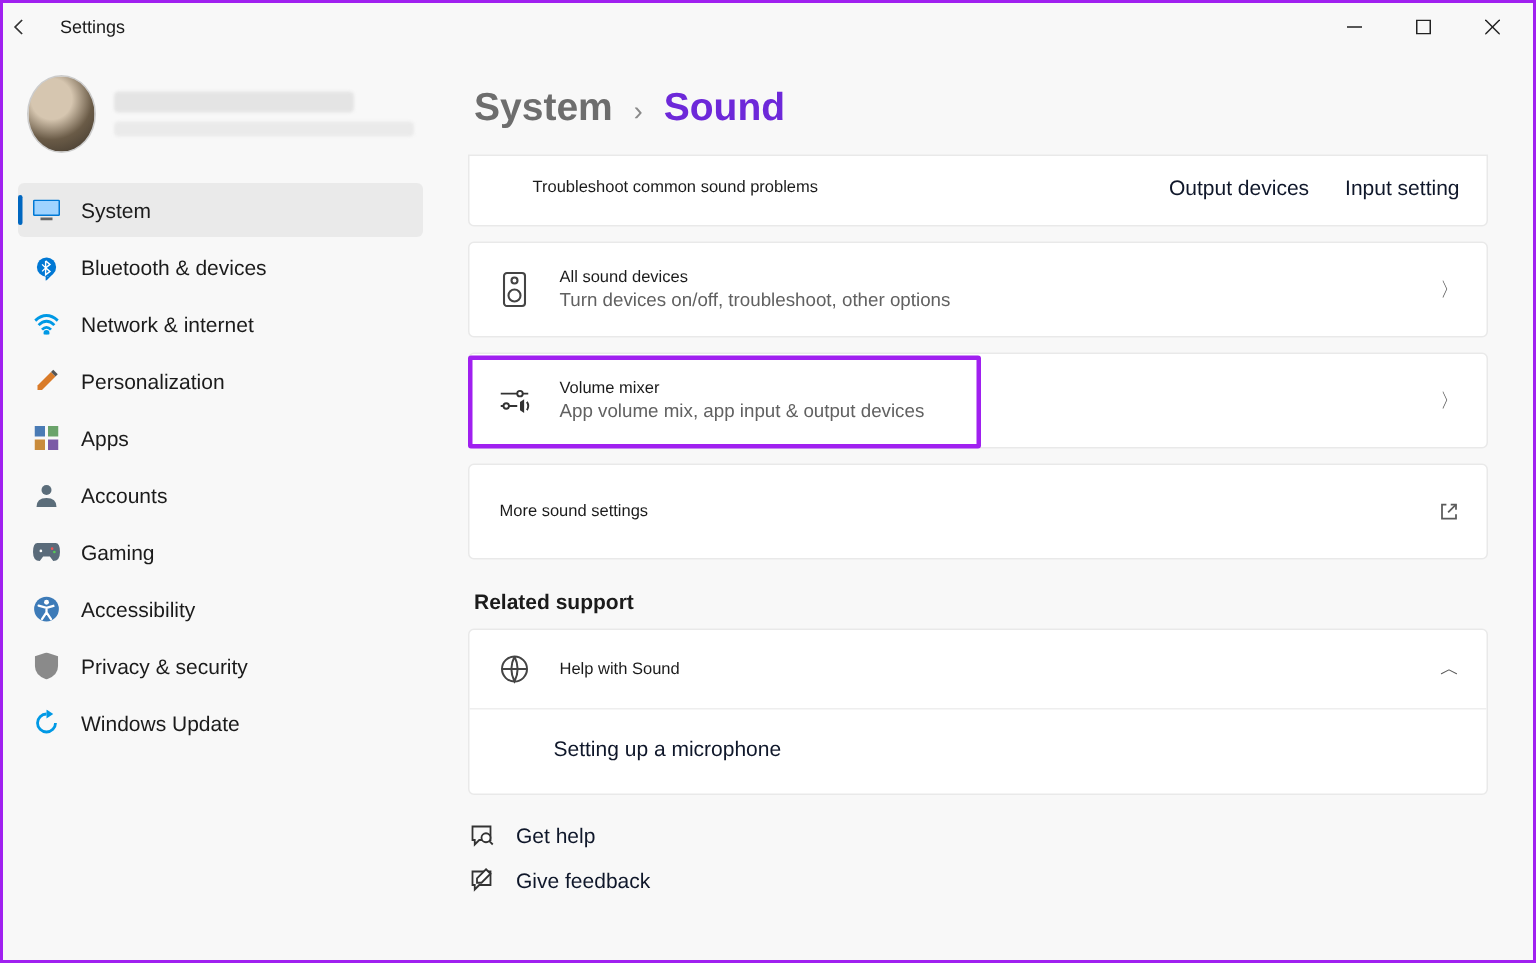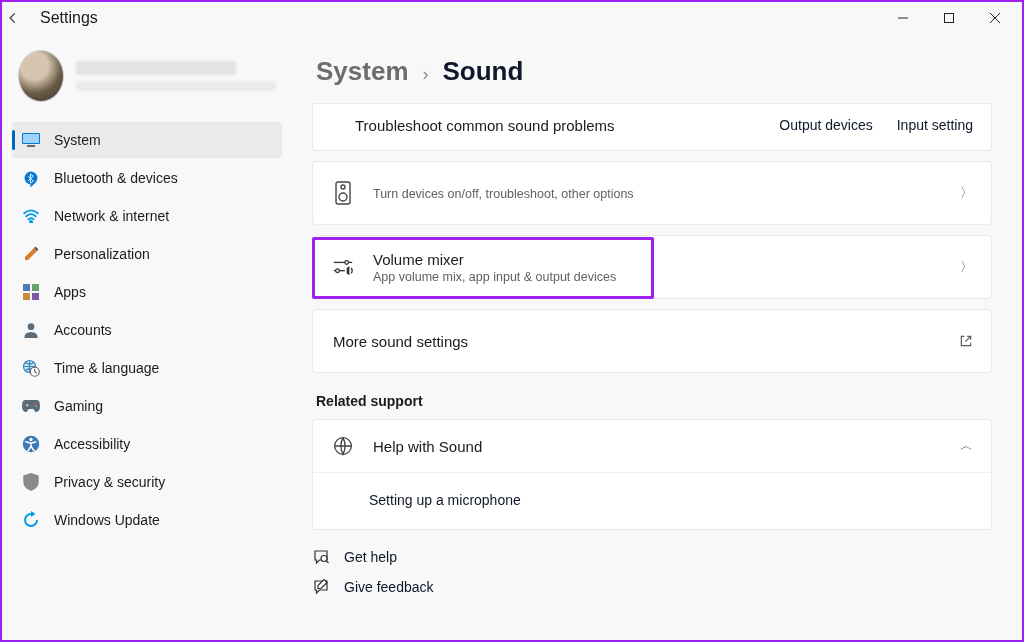--- a/index.html
+++ b/index.html
@@ -1,20 +1,20 @@
 <!DOCTYPE html>
 <html><head>
 <meta charset="utf-8">
 <style>
   * { box-sizing: border-box; margin: 0; padding: 0; font-family: "Segoe UI", "Segoe UI Variable", Arial, sans-serif; }
   html, body { width: 1024px; height: 642px; overflow: hidden; background: #f8f8f8; }
   .window { position: relative; width: 1024px; height: 642px; border: 2px solid #a020f0; background: #f8f8f8; }
   .titlebar { display: flex; align-items: center; height: 32px; padding: 0 4px; }
   .titlebar .back { width: 28px; text-align: center; font-size: 14px; color: #333; cursor: pointer; }
-  .titlebar .app-title { font-size: 16px; color: #1b1b1b; margin-left: 6px; }
+  .titlebar .app-title { font-size: 12px; color: #1b1b1b; margin-left: 6px; }
   .win-controls { margin-left: auto; display: flex; }
   .win-controls div { width: 46px; height: 32px; display: flex; align-items: center; justify-content: center; font-size: 12px; color: #222; cursor: pointer; }
   .body { display: flex; height: calc(100% - 32px); }
   .sidebar { width: 290px; padding: 8px 10px 0 10px; }
   .profile { display: flex; align-items: center; gap: 12px; padding: 8px 6px 14px 6px; }
   .avatar { width: 52px; height: 52px; border-radius: 50%; background: radial-gradient(circle at 35% 30%, #d6c6b0 0 30%, #6a5b47 60%, #3b332a 100%); border: 1px solid #ccc; }
   .profile-text { flex: 1; }
   .profile-name { height: 14px; width: 160px; background: #e4e4e4; border-radius: 3px; filter: blur(1px); margin-bottom: 6px; }
   .profile-mail { height: 10px; width: 200px; background: #eaeaea; border-radius: 3px; filter: blur(1px); }
   .search-wrap { position: relative; margin: 2px 0 12px 0; }
@@ -24,27 +24,27 @@
   .nav { display: flex; flex-direction: column; gap: 2px; margin-top: 6px; }
   .nav-item { display: flex; align-items: center; gap: 14px; height: 36px; padding: 0 10px 0 10px; border-radius: 4px; cursor: pointer; position: relative; }
   .nav-item.selected { background: #eaeaea; }
   .nav-item.selected::before { content: ""; position: absolute; left: 0; top: 8px; bottom: 8px; width: 3px; background: #0067c0; border-radius: 2px; }
   .nav-ico { width: 18px; height: 18px; display: flex; align-items: center; justify-content: center; }
   .nav-label { font-size: 14px; color: #1b1b1b; }
   .main { flex: 1; padding: 16px 30px 0 20px; overflow: hidden; }
   .breadcrumb { display: flex; align-items: baseline; gap: 14px; margin: 6px 0 16px 4px; }
   .bc-parent { font-size: 26px; font-weight: 600; color: #6d6d6d; cursor: pointer; }
   .bc-sep { font-size: 18px; color: #8a8a8a; }
-  .bc-current { font-size: 26px; font-weight: 600; color: #0f172a; }
+  .bc-current { font-size: 26px; font-weight: 600; color: #6d28d9; }
   .card { background: #fff; border: 1px solid #e9e9e9; border-radius: 4px; margin-bottom: 10px; }
   .row { display: flex; align-items: center; min-height: 62px; padding: 10px 18px; cursor: pointer; }
   .row-short { min-height: 46px; padding-top: 6px; padding-bottom: 10px; }
   .row-ico { width: 24px; height: 24px; display: flex; align-items: center; justify-content: center; margin-right: 18px; color: #3b3b3b; }
   .row-text { display: flex; flex-direction: column; }
-  .row-title { font-size: 15px; color: #1b1b1b; }
+  .row-title { font-size: 11px; color: #1b1b1b; }
   .row-sub { font-size: 12.5px; color: #616161; margin-top: 2px; }
   .row-spacer { flex: 1; }
   .chev, .ext-ico, .up-chev { color: #5a5a5a; font-size: 13px; }
   .link { color: #0f172a; font-size: 14px; cursor: pointer; }
   .troubleshoot-links { display: flex; gap: 24px; }
   .highlight { outline: 3px solid #a020f0; outline-offset: -3px; border-radius: 4px; }
   .section-title { font-size: 14px; font-weight: 600; color: #1b1b1b; margin: 20px 0 10px 4px; }
   .help-card { background: #fff; border: 1px solid #e9e9e9; border-radius: 4px; }
   .help-head { display: flex; align-items: center; padding: 14px 18px; cursor: pointer; }
   .help-body { border-top: 1px solid #eee; padding: 18px 18px 20px 56px; }
@@ -153,31 +153,20 @@
           <span class="nav-ico">
               <svg width="16" height="18" viewBox="0 0 24 24" fill="#5b6d7a">
                 <circle cx="12" cy="7" r="5"></circle>
                 <path d="M2 24 Q2 15 12 15 Q22 15 22 24 Z"></path>
               </svg>
             </span>
           <span class="nav-label">Accounts</span>
         </div>
         <div class="nav-item">
           <span class="nav-ico">
-              <svg width="18" height="18" viewBox="0 0 24 24" fill="none" stroke="#3a7" stroke-width="1.6">
-                <circle cx="10" cy="10" r="8" fill="#cfe8f5" stroke="#3a8bbd"></circle>
-                <path d="M2 10 H18 M10 2 V18 M4 4 Q10 10 16 4 M4 16 Q10 10 16 16" stroke="#3a8bbd"></path>
-                <circle cx="17" cy="17" r="6" fill="#fff" stroke="#666"></circle>
-                <path d="M17 13 V17 L20 19" stroke="#666"></path>
-              </svg>
-            </span>
-          <span class="nav-label">Time &amp; language</span>
-        </div>
-        <div class="nav-item">
-          <span class="nav-ico">
               <svg width="20" height="14" viewBox="0 0 24 16">
                 <path d="M4 0 H20 Q24 0 24 8 Q24 16 18 16 L15 12 H9 L6 16 Q0 16 0 8 Q0 0 4 0 Z" fill="#5a6b7a"></path>
                 <circle cx="7" cy="7" r="1.2" fill="#fff"></circle>
                 <circle cx="17" cy="5" r="1.2" fill="#e55"></circle>
                 <circle cx="19" cy="8" r="1.2" fill="#5c5"></circle>
               </svg>
             </span>
           <span class="nav-label">Gaming</span>
         </div>
         <div class="nav-item">
@@ -231,20 +220,21 @@
       <div class="card">
         <div class="row">
           <span class="row-ico">
             <svg width="16" height="24" viewBox="0 0 16 24" fill="none" stroke="#444" stroke-width="1.4">
                 <rect x="1" y="1" width="14" height="22" rx="2"></rect>
                 <circle cx="8" cy="6" r="2"></circle>
                 <circle cx="8" cy="16" r="4"></circle>
               </svg>
           </span>
           <div class="row-text">
+            <span class="row-title">All sound devices</span>
             <span class="row-sub">Turn devices on/off, troubleshoot, other options</span>
           </div>
           <span class="row-spacer"></span>
           <span class="chev">〉</span>
         </div>
       </div>
 
       <div class="card">
         <div class="row">
           <div class="highlight" style="position:absolute;pointer-events:none;"></div>

